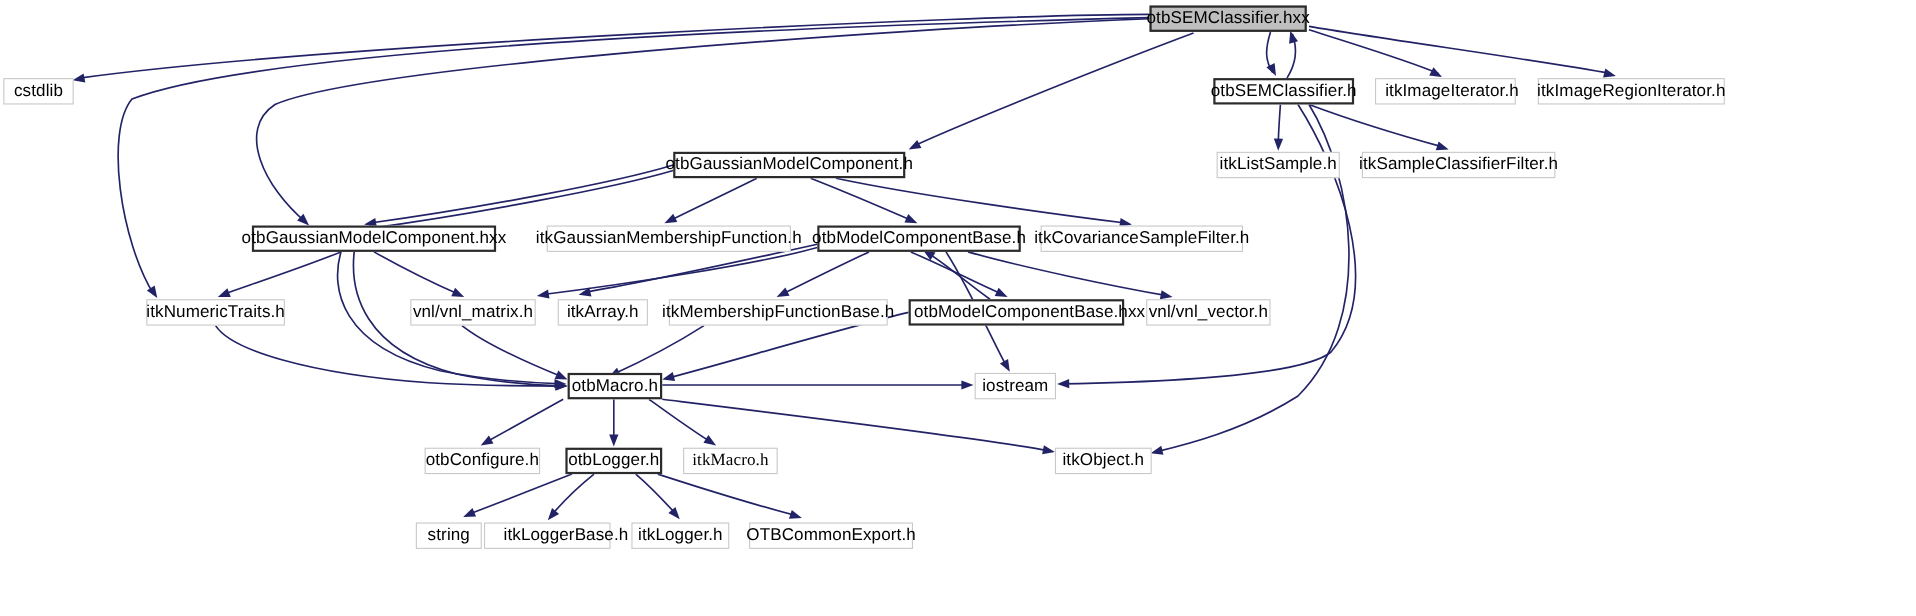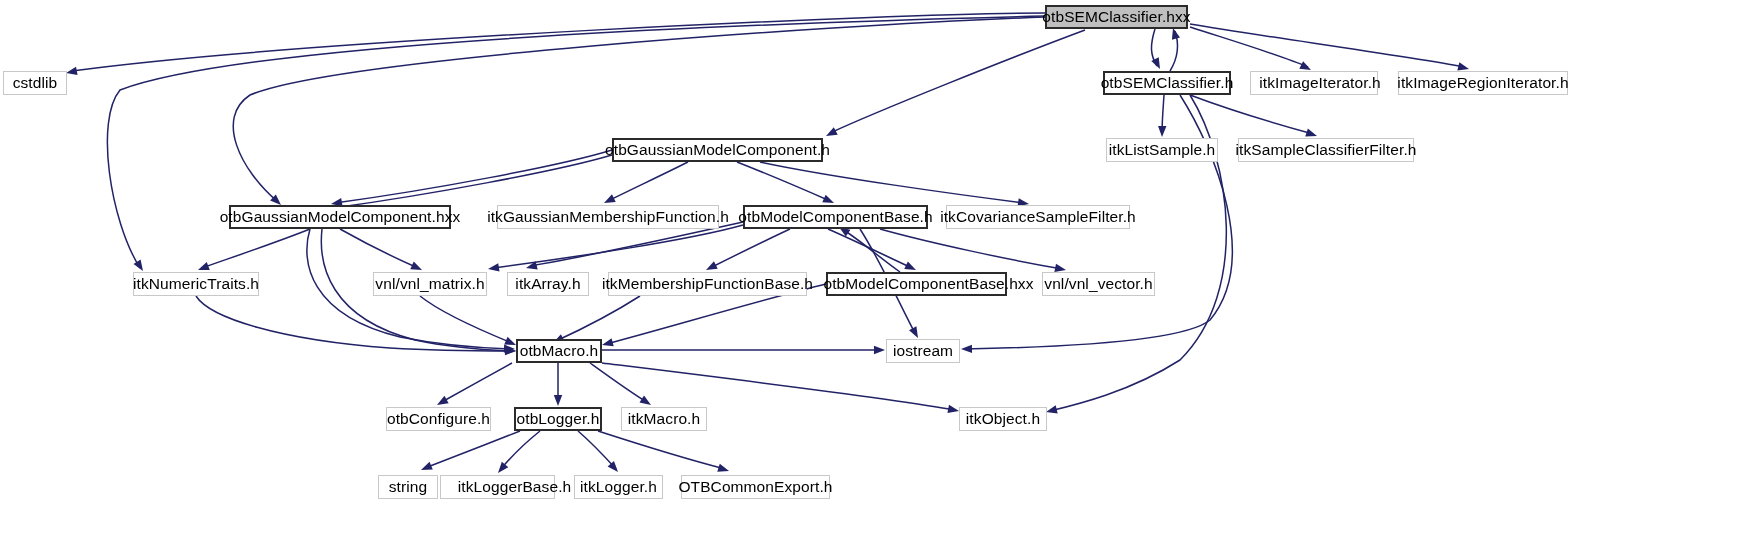--- a/index.html
+++ b/index.html
@@ -177,39 +177,39 @@
       </div>
       <div class="node" style="left: 373px; top: 272px; width: 114px; height: 24px; text-align: center;">
         <span>vnl/vnl_matrix.h</span>
       </div>
       <div class="node" style="left: 507px; top: 272px; width: 82px; height: 24px;">
         <span>itkArray.h</span>
       </div>
       <div class="node" style="left: 608px; top: 272px; width: 199px; height: 24px;">
         <span>itkMembershipFunctionBase.h</span>
       </div>
-      <div class="node strong" style="left: 826px; top: 272px; width: 181px; height: 24px; padding-left: 24px;">
+      <div class="node strong" style="left: 826px; top: 272px; width: 196px; height: 24px; padding-left: 24px;">
         <span>otbModelComponentBase.hxx</span>
       </div>
       <div class="node" style="left: 1042px; top: 272px; width: 113px; height: 24px;">
         <span>vnl/vnl_vector.h</span>
       </div>
       <div class="node strong" style="left: 516px; top: 339px; width: 86px; height: 24px;">
         <span>otbMacro.h</span>
       </div>
       <div class="node" style="left: 886px; top: 339px; width: 74px; height: 24px;">
         <span>iostream</span>
       </div>
       <div class="node" style="left: 386px; top: 407px; width: 105px; height: 24px;">
         <span>otbConfigure.h</span>
       </div>
       <div class="node strong" style="left: 514px; top: 407px; width: 88px; height: 24px;">
         <span>otbLogger.h</span>
       </div>
-      <div class="node" style="left: 621px; top: 407px; width: 86px; height: 24px;">
+      <div class="node" style="left: 621px; top: 407px; width: 86px; height: 24px; font-family: Liberation Serif, serif;">
         <span>itkMacro.h</span>
       </div>
       <div class="node" style="left: 959px; top: 407px; width: 88px; height: 24px;">
         <span>itkObject.h</span>
       </div>
       <div class="node" style="left: 362px; top: 475px; width: 60px; height: 24px; margin-left: 16px;">
         <span>string</span>
       </div>
       <div class="node" style="left: 440px; top: 475px; width: 115px; height: 24px; padding-left: 34px;">
         <span>itkLoggerBase.h</span>

